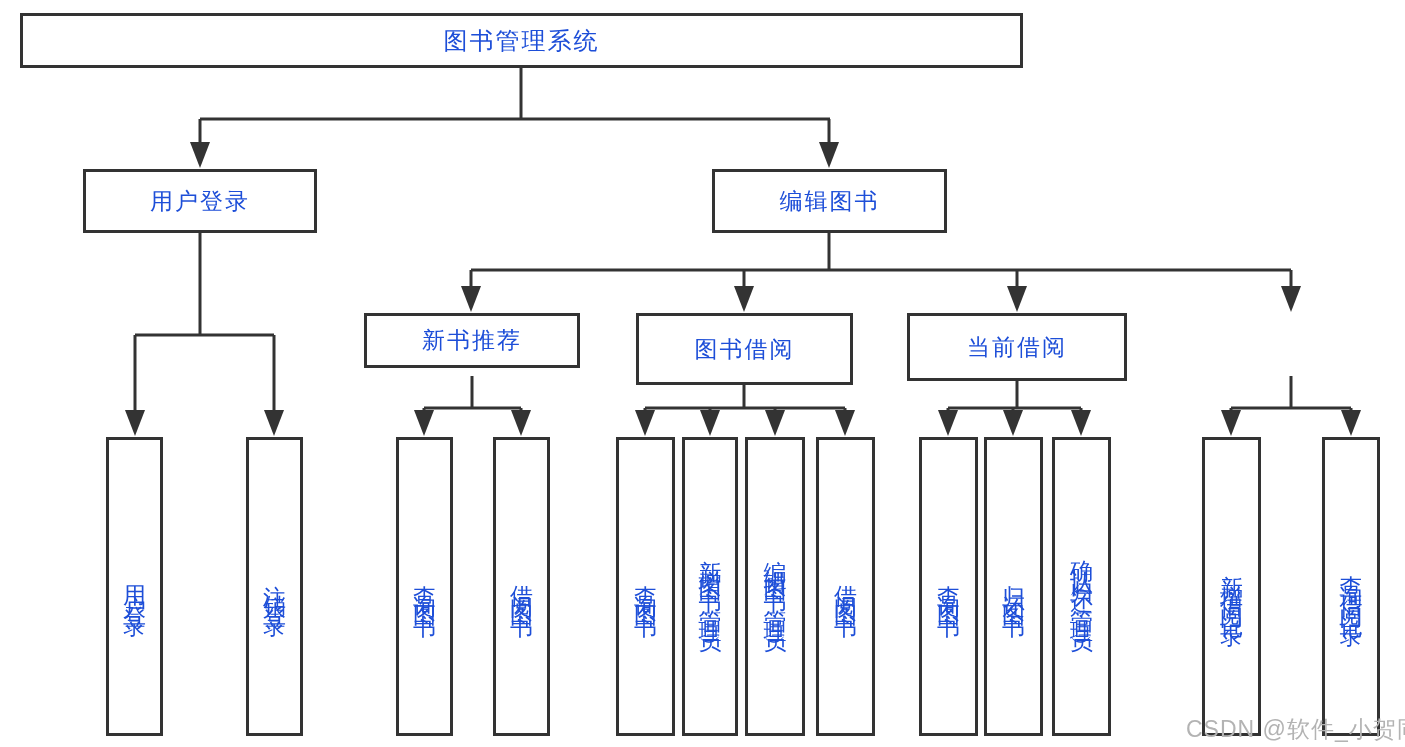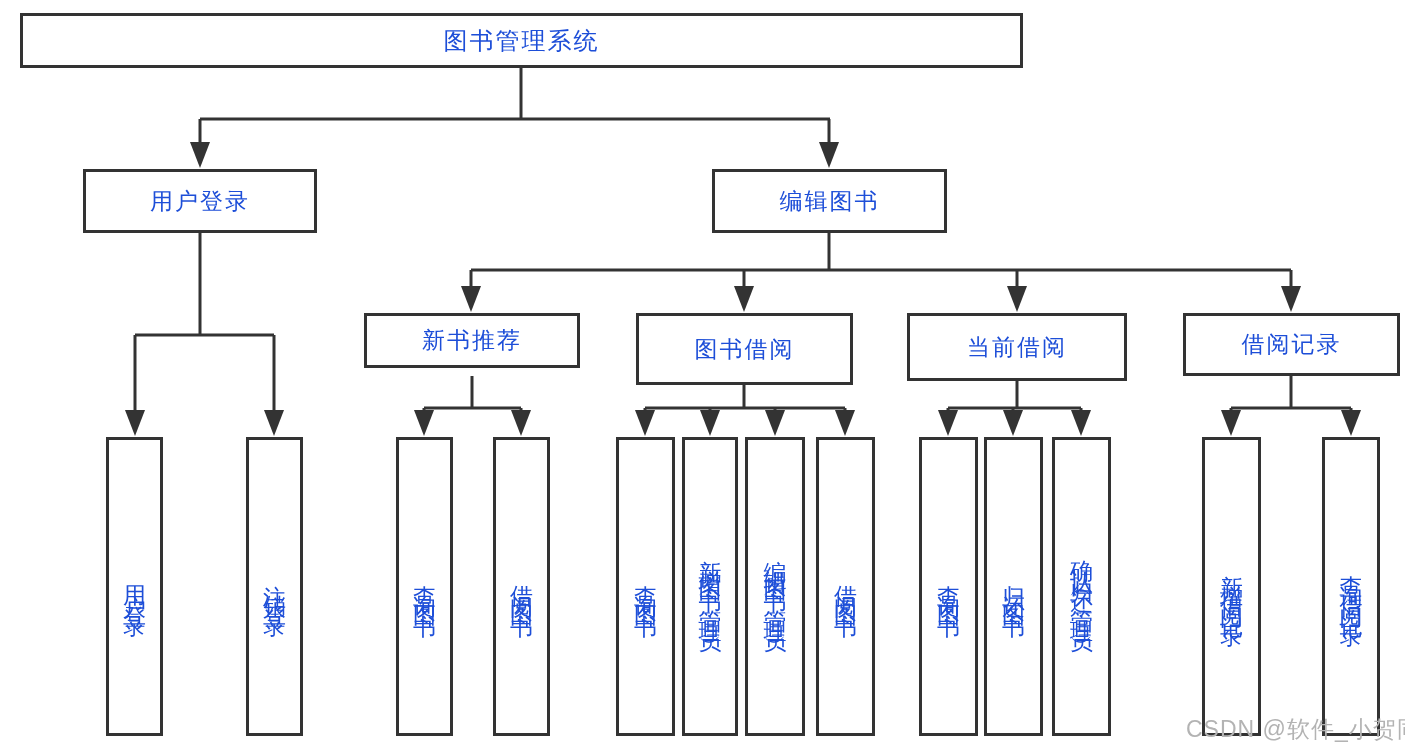--- a/index.html
+++ b/index.html
@@ -118,23 +118,20 @@
 
   <div class="node" style="left:364px;top:313px;width:216px;height:55px">
     <span>新书推荐</span>
   </div>
   <div class="node" style="left:636px;top:313px;width:217px;height:72px">
     <span>图书借阅</span>
   </div>
   <div class="node" style="left:907px;top:313px;width:220px;height:68px">
     <span>当前借阅</span>
   </div>
-  <div class="node" style="left:1183px;top:313px;width:217px;height:63px">
-    <span>借阅记录</span>
-  </div>
 
   <div class="node v" style="left:106px;top:437px;width:57px;height:299px">
     <span>用户登录</span>
   </div>
   <div class="node v" style="left:246px;top:437px;width:57px;height:299px">
     <span>注销登录</span>
   </div>
 
   <div class="node v" style="left:396px;top:437px;width:57px;height:299px">
     <span>查询图书</span>

